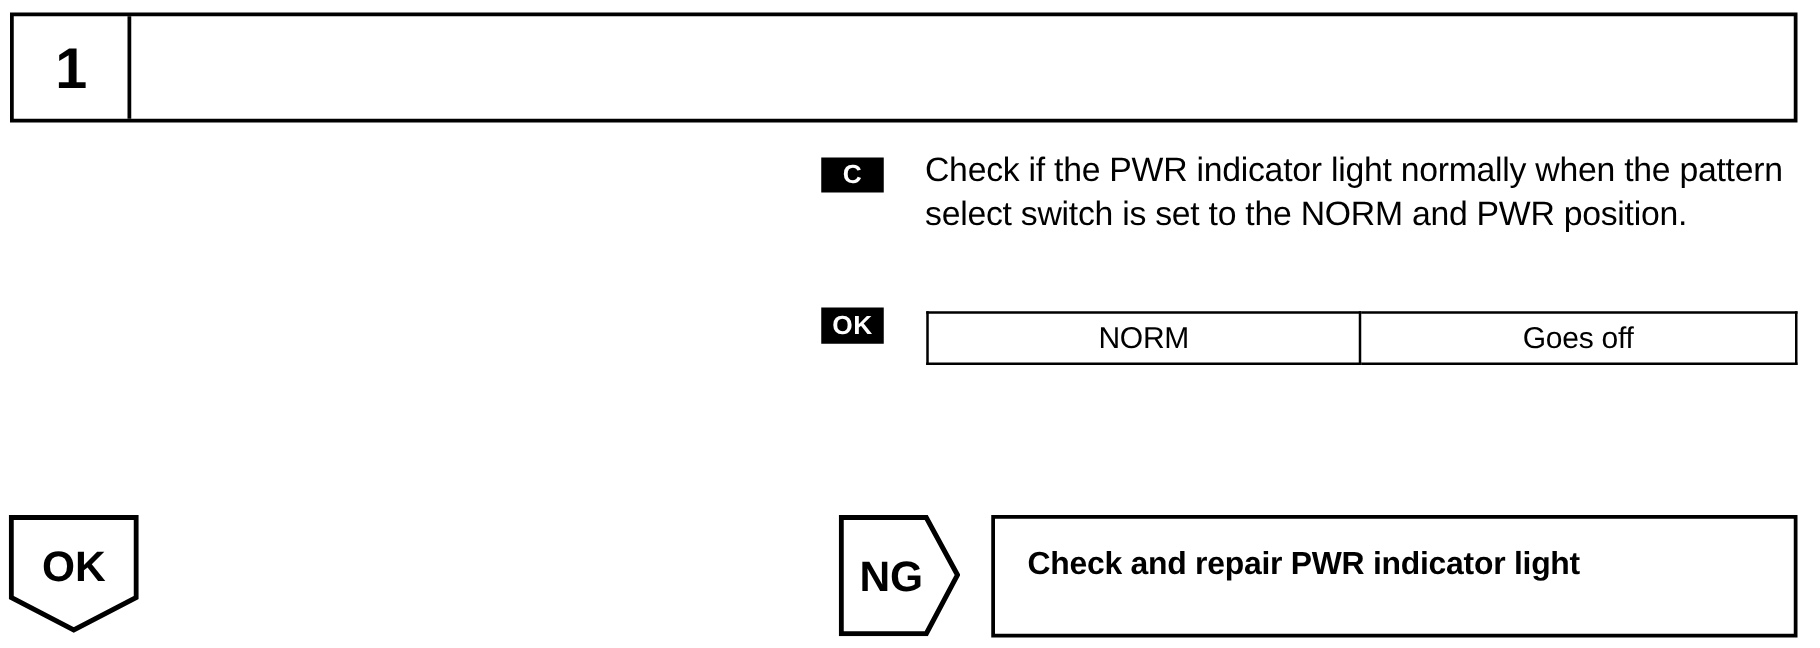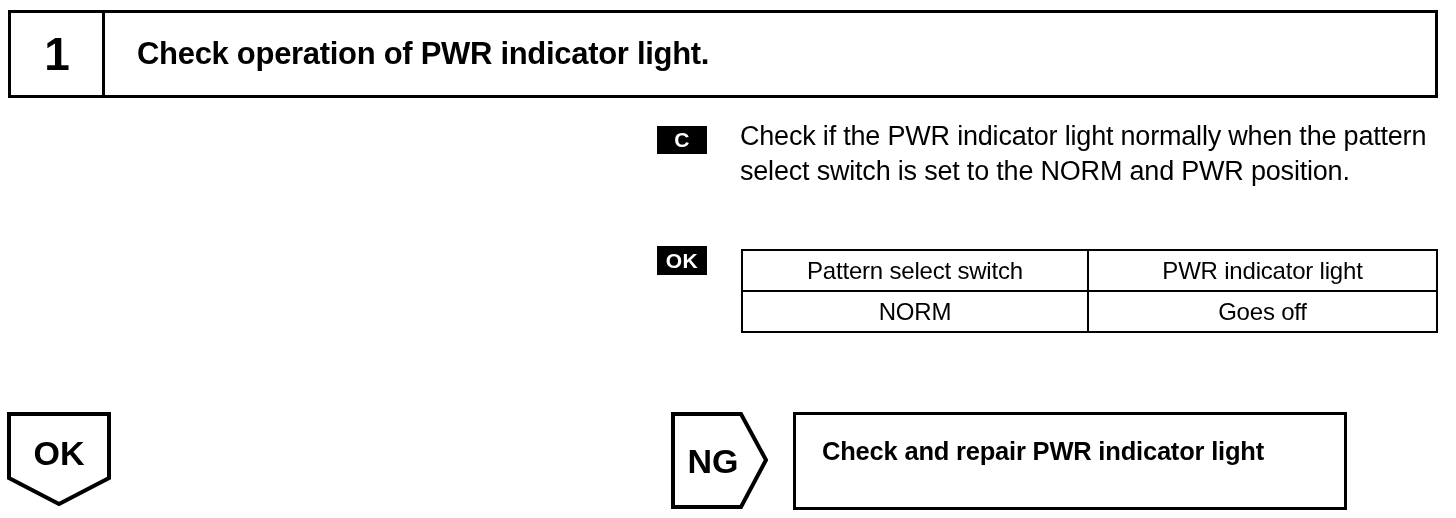--- a/index.html
+++ b/index.html
@@ -142,21 +142,21 @@
     font-family: "Liberation Sans", sans-serif;
     font-size: 34px;
     font-weight: bold;
     fill: #000;
   }
 
   .result-box {
     position: absolute;
     left: 793px;
     top: 412px;
-    width: 554px;
+    width: 645px;
     height: 98px;
     border: 3px solid #000;
     background: #fff;
     padding-left: 26px;
     padding-top: 22px;
   }
   .result-text {
     font-size: 25.5px;
     font-weight: bold;
     letter-spacing: -0.2px;
@@ -165,38 +165,31 @@
 </style>
 </head>
 <body>
 
 <div id="page">
 
   <div class="step-header">
     <div class="step-number-cell">
       <span class="step-number">1</span>
     </div>
-    <div class="step-title-cell">
-      <span class="step-title">Check operation of PWR indicator light.</span>
-    </div>
   </div>
 
   <div class="condition-row">
     <span class="badge badge-c">C</span>
     <div class="condition-text">Check if the PWR indicator light normally when the pattern select switch is set to the NORM and PWR position.</div>
   </div>
 
   <span class="badge badge-ok-small">OK</span>
 
   <table class="spec-table">
     <tbody>
-      <tr>
-        <td class="col-a">Pattern select switch</td>
-        <td class="col-b">PWR indicator light</td>
-      </tr>
       <tr>
         <td class="col-a">NORM</td>
         <td class="col-b">Goes off</td>
       </tr>
     </tbody>
   </table>
 
   <div class="ok-arrow-wrap">
     <svg class="flow-svg" viewBox="0 0 104 96" preserveAspectRatio="none">
       <polygon points="2,2 102,2 102,66 52,92 2,66" fill="#ffffff" stroke="#000000" stroke-width="4"></polygon>

